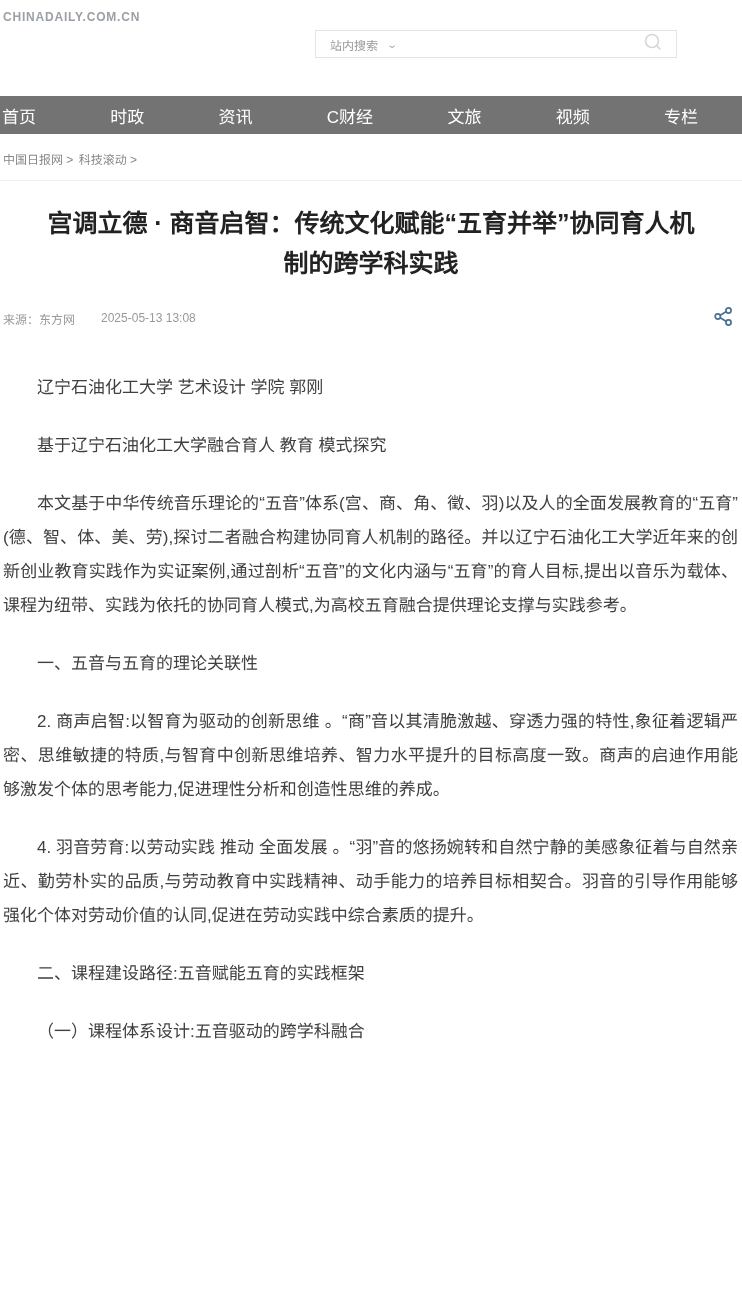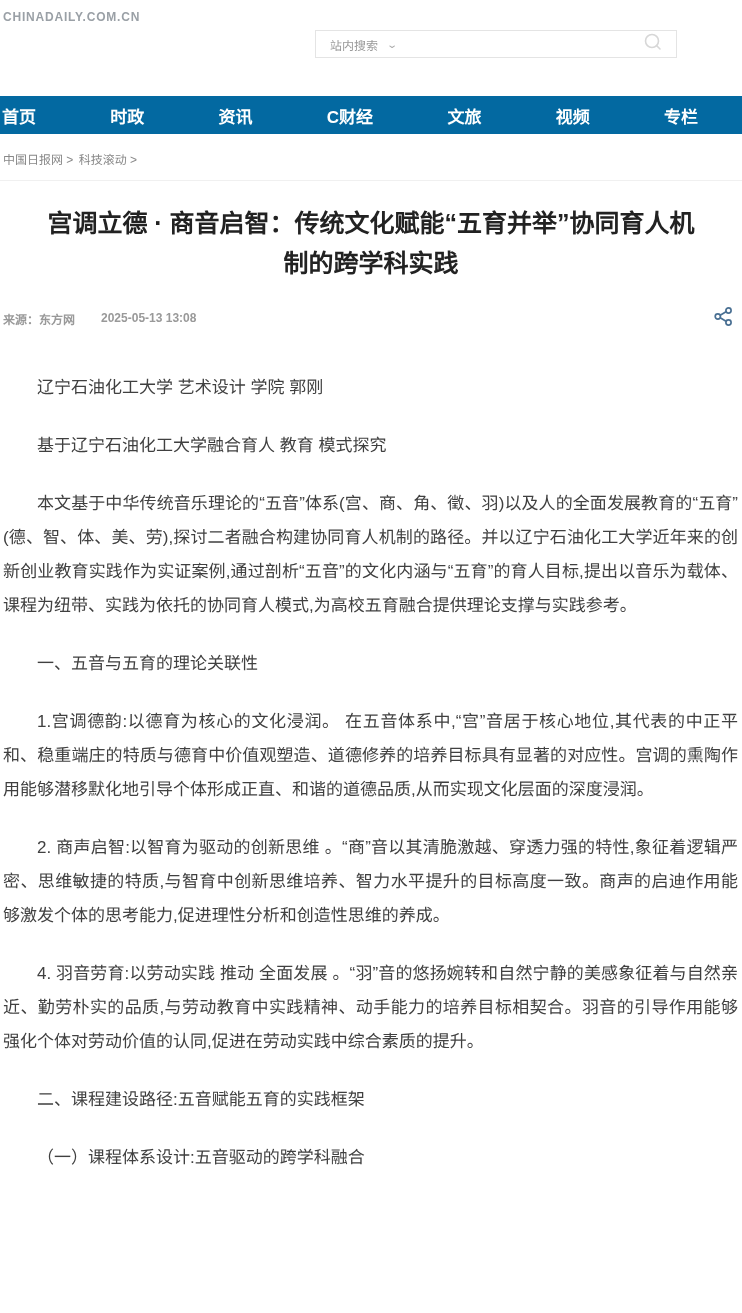--- a/index.html
+++ b/index.html
@@ -29,45 +29,44 @@
     border: 1px solid #e4e4e4; background: #fff;
     display: flex; align-items: center; padding: 0 12px 0 14px;
   }
   .search-label { font-size: 12px; color: #999; }
   .search-chevron { font-size: 10px; color: #aaa; margin-left: 10px; transform: scaleX(1.4); }
   .search-spacer { flex: 1; }
   .search-btn { background: none; border: none; cursor: pointer; display: flex; align-items: center; padding: 0; }
 
   
   .nav {
-    height: 38px; background: #0369a1; color: #fff;
+    height: 38px; background: #737373; color: #fff;
     display: flex; align-items: center; justify-content: space-between;
     padding: 0 44px 0 2px;
-    font-weight: bold;
   }
   .nav-item { font-size: 17px; color: #fff; text-decoration: none; cursor: pointer; white-space: nowrap; }
 
   
   .breadcrumb { margin: 16px 0 0 3px; font-size: 12px; color: #888; height: 14px; }
   .breadcrumb a { color: #888; text-decoration: none; cursor: pointer; margin-right: 2px; }
 
   .separator { border-top: 1px solid #f0f0f0; margin-top: 16px; }
 
   
   .article-title {
     margin: 22px 35px 0;
     text-align: center;
     font-size: 25px; font-weight: bold; color: #222;
     line-height: 40px;
     font-family: "Liberation Sans", "DejaVu Sans", sans-serif;
   }
   .meta-row {
     margin: 26px 8px 0 3px;
     display: flex; align-items: center;
-    font-size: 12px; color: #999; height: 18px; font-weight: bold;
+    font-size: 12px; color: #999; height: 18px;
   }
   .meta-source { margin-right: 26px; }
   .share-btn { margin-left: auto; background: none; border: none; cursor: pointer; display: flex; align-items: center; padding: 0; }
 
   
   .article-body { margin-top: 44px; padding: 0 4px 0 3px; }
   .article-body p {
     font-size: 17px; line-height: 34px; color: #404040;
     text-indent: 2em;
     margin: 0 0 24px 0;
@@ -130,20 +129,19 @@
         </svg>
       </span>
     </button>
   </div>
 
   <div class="article-body">
     <p>辽宁石油化工大学 艺术设计 学院 郭刚</p>
     <p>基于辽宁石油化工大学融合育人 教育 模式探究</p>
     <p>本文基于中华传统音乐理论的“五音”体系(宫、商、角、徵、羽)以及人的全面发展教育的“五育”(德、智、体、美、劳),探讨二者融合构建协同育人机制的路径。并以辽宁石油化工大学近年来的创新创业教育实践作为实证案例,通过剖析“五音”的文化内涵与“五育”的育人目标,提出以音乐为载体、课程为纽带、实践为依托的协同育人模式,为高校五育融合提供理论支撑与实践参考。</p>
     <p>一、五音与五育的理论关联性</p>
-    <p>1.宫调德韵:以德育为核心的文化浸润。 在五音体系中,“宫”音居于核心地位,其代表的中正平和、稳重端庄的特质与德育中价值观塑造、道德修养的培养目标具有显著的对应性。宫调的熏陶作用能够潜移默化地引导个体形成正直、和谐的道德品质,从而实现文化层面的深度浸润。</p>
     <p>2. 商声启智:以智育为驱动的创新思维 。“商”音以其清脆激越、穿透力强的特性,象征着逻辑严密、思维敏捷的特质,与智育中创新思维培养、智力水平提升的目标高度一致。商声的启迪作用能够激发个体的思考能力,促进理性分析和创造性思维的养成。</p>
     <p>4. 羽音劳育:以劳动实践 推动 全面发展 。“羽”音的悠扬婉转和自然宁静的美感象征着与自然亲近、勤劳朴实的品质,与劳动教育中实践精神、动手能力的培养目标相契合。羽音的引导作用能够强化个体对劳动价值的认同,促进在劳动实践中综合素质的提升。</p>
     <p>二、课程建设路径:五音赋能五育的实践框架</p>
     <p>（一）课程体系设计:五音驱动的跨学科融合</p>
   </div>
 
 </div>
 
 </body></html>

